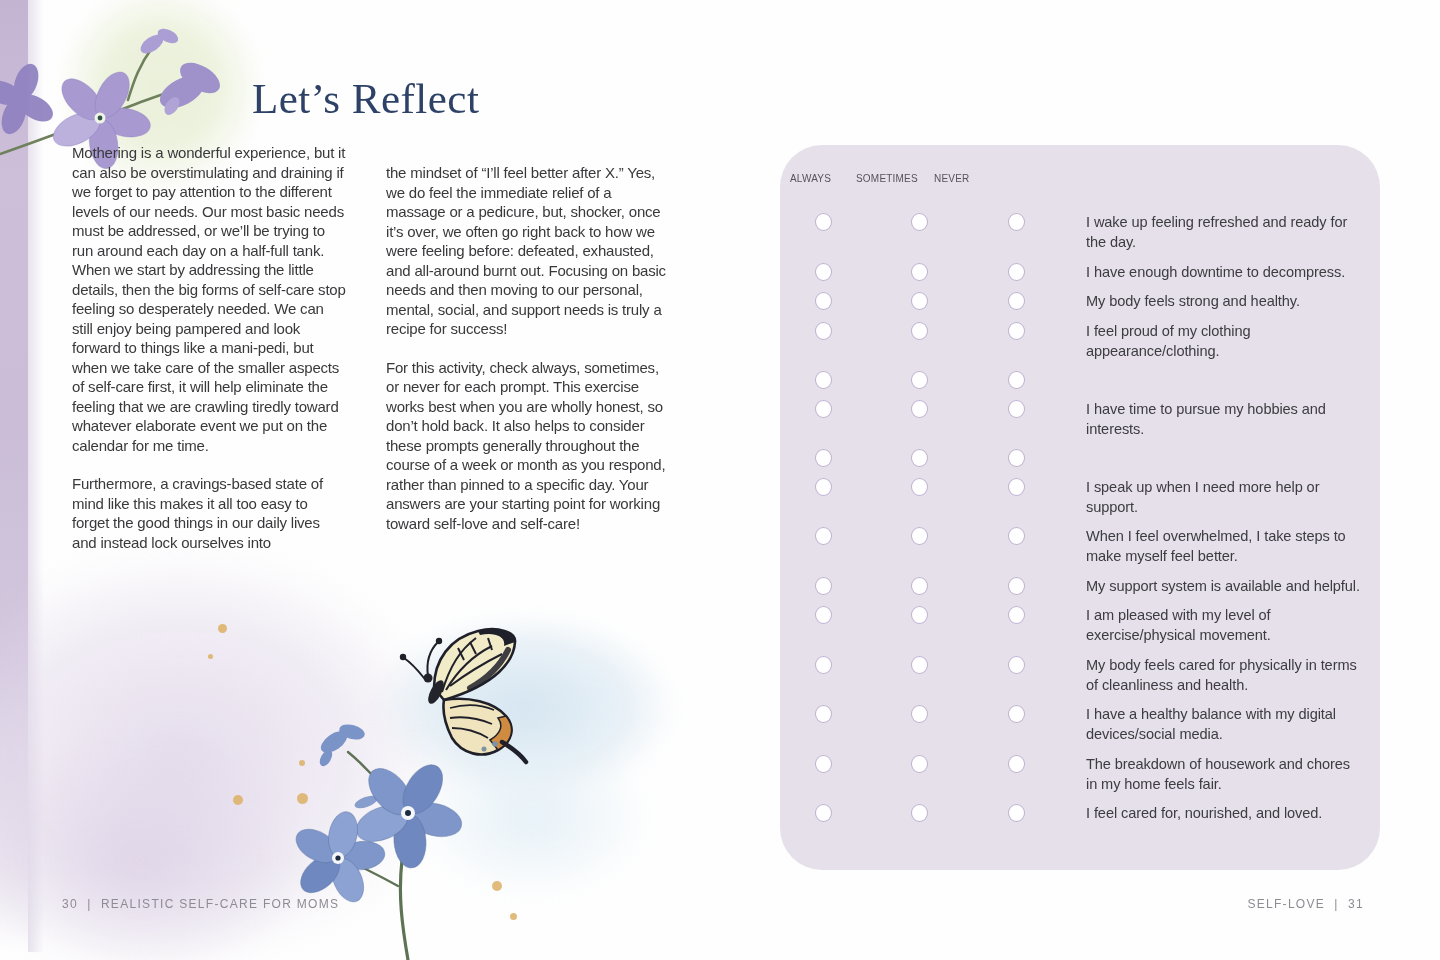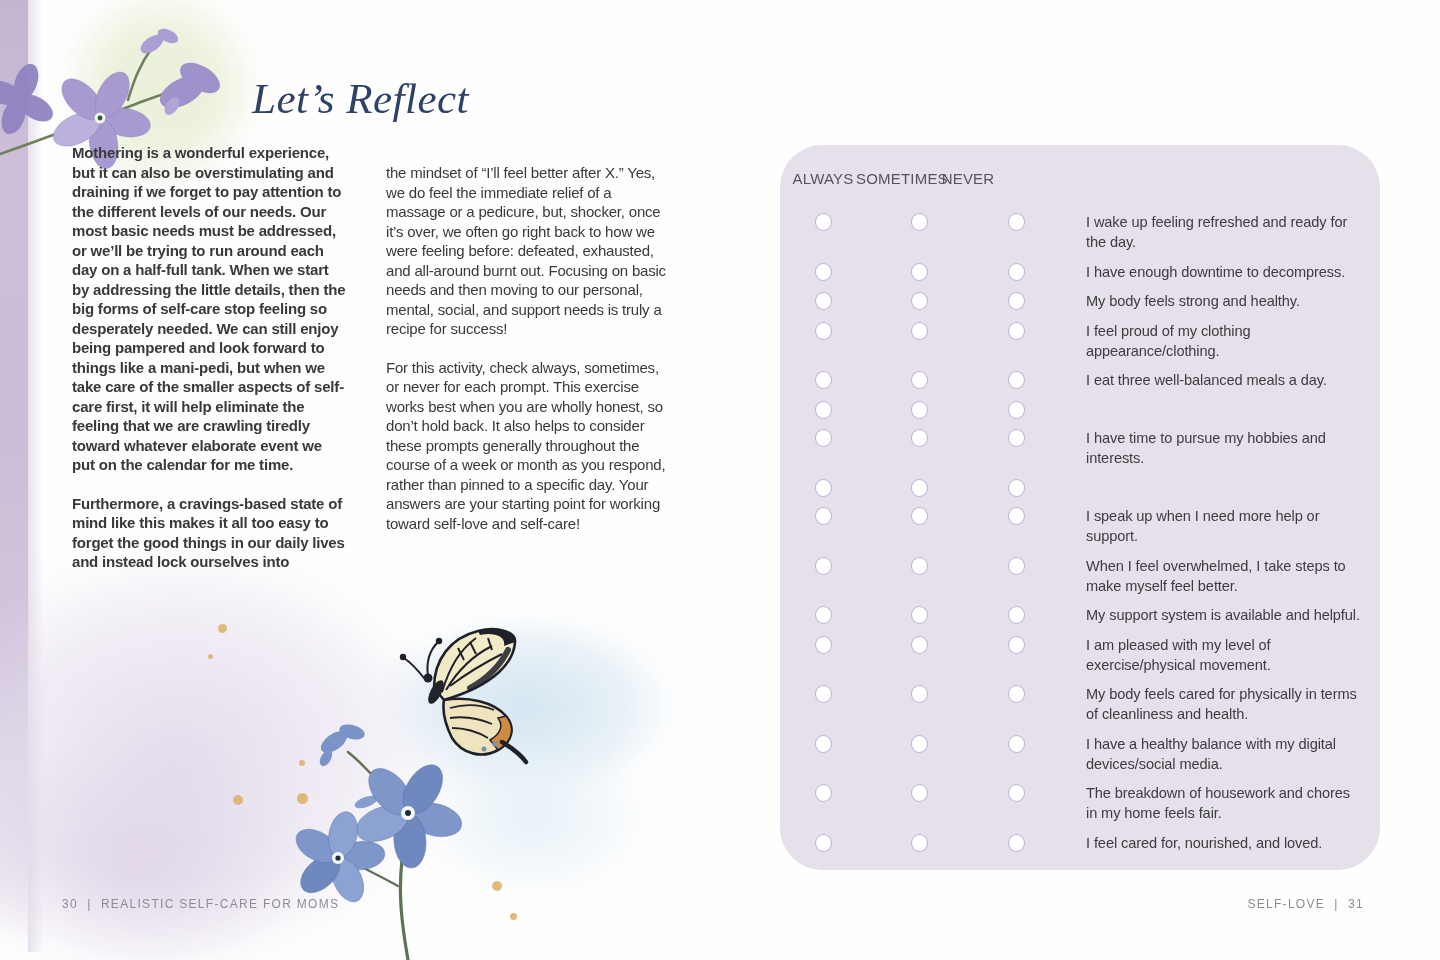--- a/index.html
+++ b/index.html
@@ -61,43 +61,43 @@
   .gd7{ left:510px; top:913px; width:7px;  height:7px;  }
 
   .flowers-top{ position:absolute; left:0; top:14px; width:235px; height:212px; }
   .flowers-blue{ position:absolute; left:290px; top:690px; width:200px; height:270px; }
   .butterfly{ position:absolute; left:398px; top:626px; width:150px; height:168px; }
 
   
   .title{
     position:absolute; left:252px; top:74px;
     font-family:"Liberation Serif", serif; font-weight:normal;
-    font-size:43px; letter-spacing:.5px; color:var(--title-color);font-style:italic;
+    font-size:43px; letter-spacing:.5px; color:var(--title-color);
   }
   .col{ position:absolute; top:143px; }
   .col p{
     font-size:15px; line-height:19.5px; letter-spacing:-.2px;
     color:var(--text-color); margin-bottom:19px;
   }
-  .col-left{ left:72px;  width:276px;font-weight:bold; }
+  .col-left{ left:72px;  width:276px; }
   .col-mid { left:386px; width:280px;margin-top:20px; }
 
   
   .panel{
     position:absolute; left:780px; top:145px; width:600px; height:725px;
     background:var(--panel-bg); border-radius:42px;
     padding:27px 14px 0 10px;
   }
   .panel-head, .row{
     display:grid; grid-template-columns:66px 78px 68px 1fr;
     align-items:start;
   }
   .panel-head{ margin-bottom:26px; }
   .opt{
-    text-align:center; font-size:15px; letter-spacing:.2px;
+    text-align:left; font-size:10px; letter-spacing:.2px;
     color:var(--header-label); line-height:14px; white-space:nowrap;
   }
   .row{ margin-bottom:9.5px;gap:24px; }
   .cell{ display:flex; justify-content:center; }
   .radio{
     width:17px; height:18px; border-radius:50%;
     background:#ffffff; border:1.8px solid var(--radio-border);
     margin-top:1px; cursor:pointer;
   }
   .itm{
@@ -295,32 +295,20 @@
           </span>
     <span class="cell">
             <span class="radio"></span>
           </span>
     <span class="cell">
             <span class="radio"></span>
           </span>
     <span class="itm">I feel proud of my clothing appearance/clothing.</span>
   </div>
 
-  <div class="row">
-    <span class="cell">
-            <span class="radio"></span>
-          </span>
-    <span class="cell">
-            <span class="radio"></span>
-          </span>
-    <span class="cell">
-            <span class="radio"></span>
-          </span>
-    <span class="itm">I eat three well-balanced meals a day.</span>
-  </div>
 
   <div class="row">
     <span class="cell">
             <span class="radio"></span>
           </span>
     <span class="cell">
             <span class="radio"></span>
           </span>
     <span class="cell">
             <span class="radio"></span>

